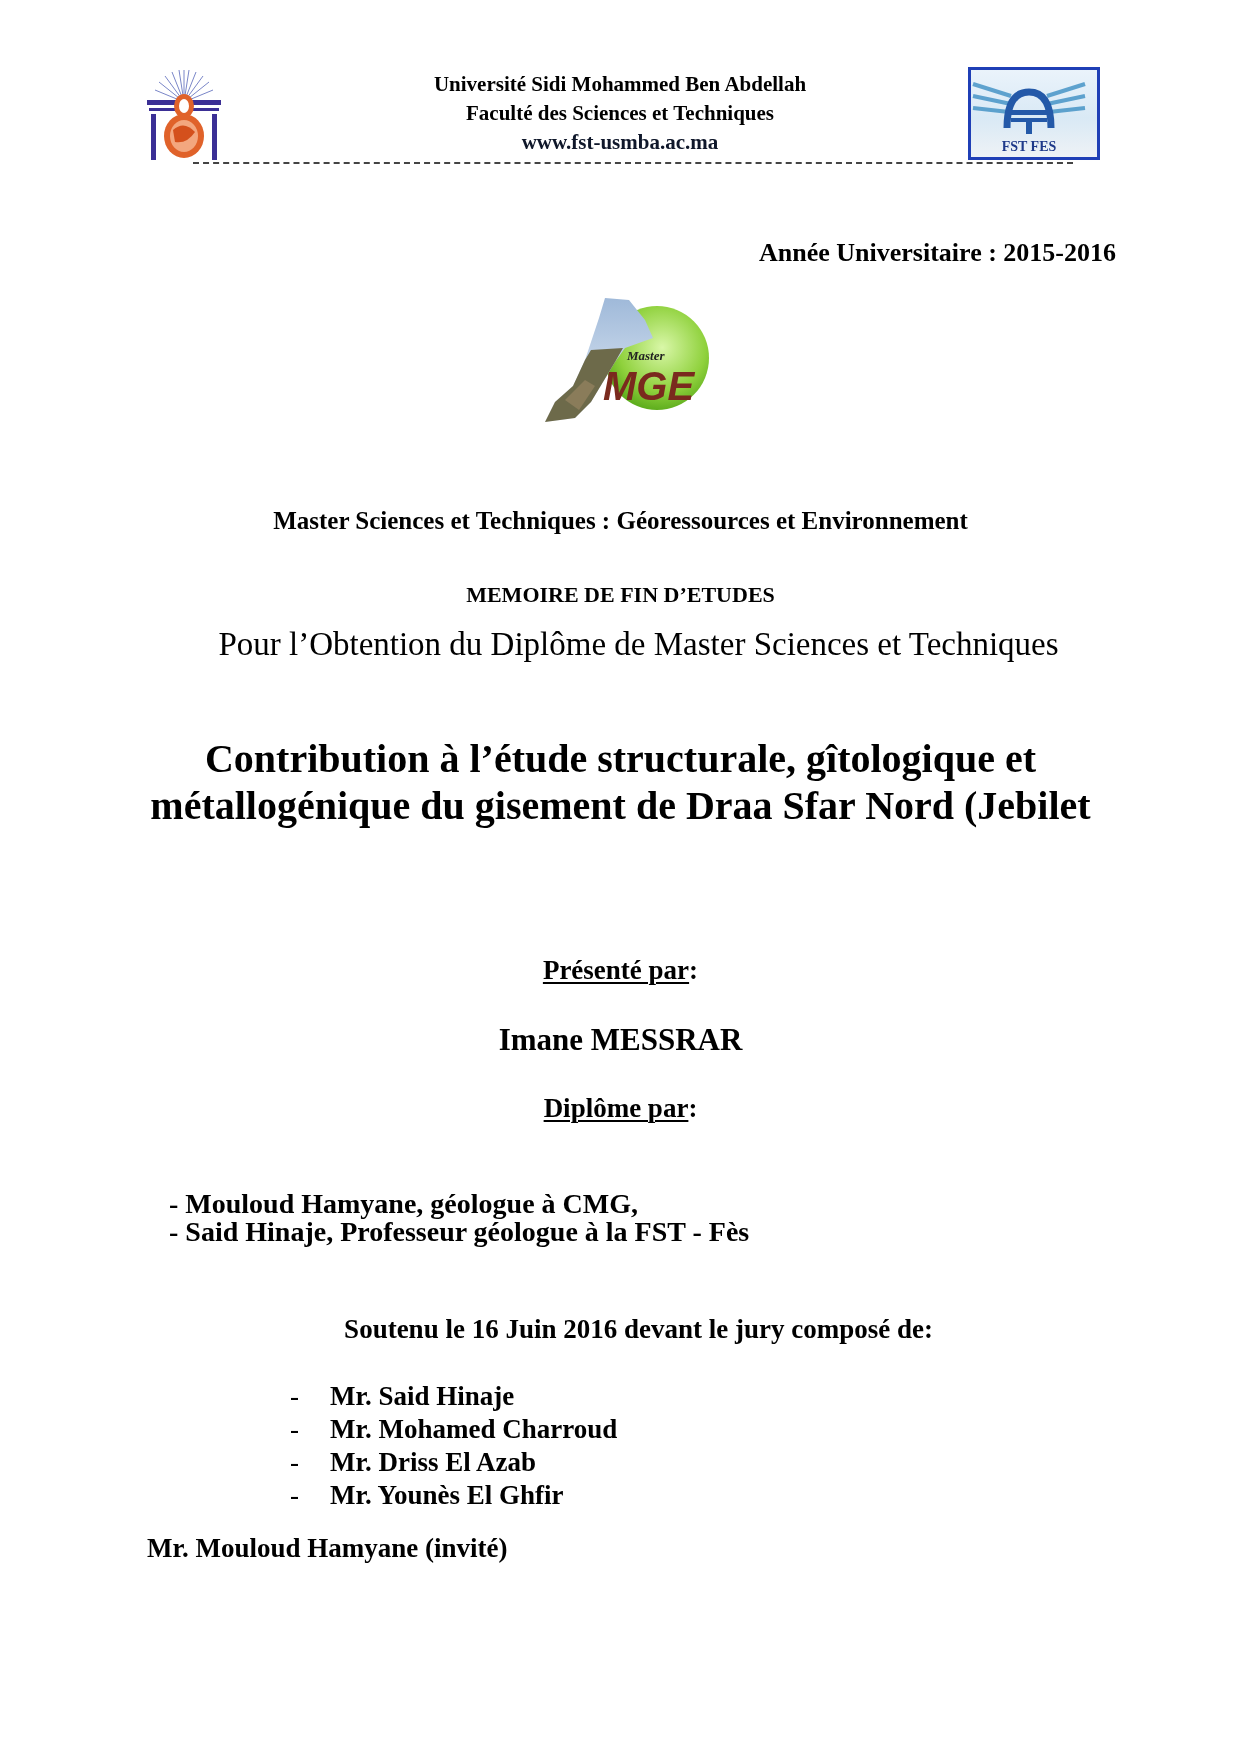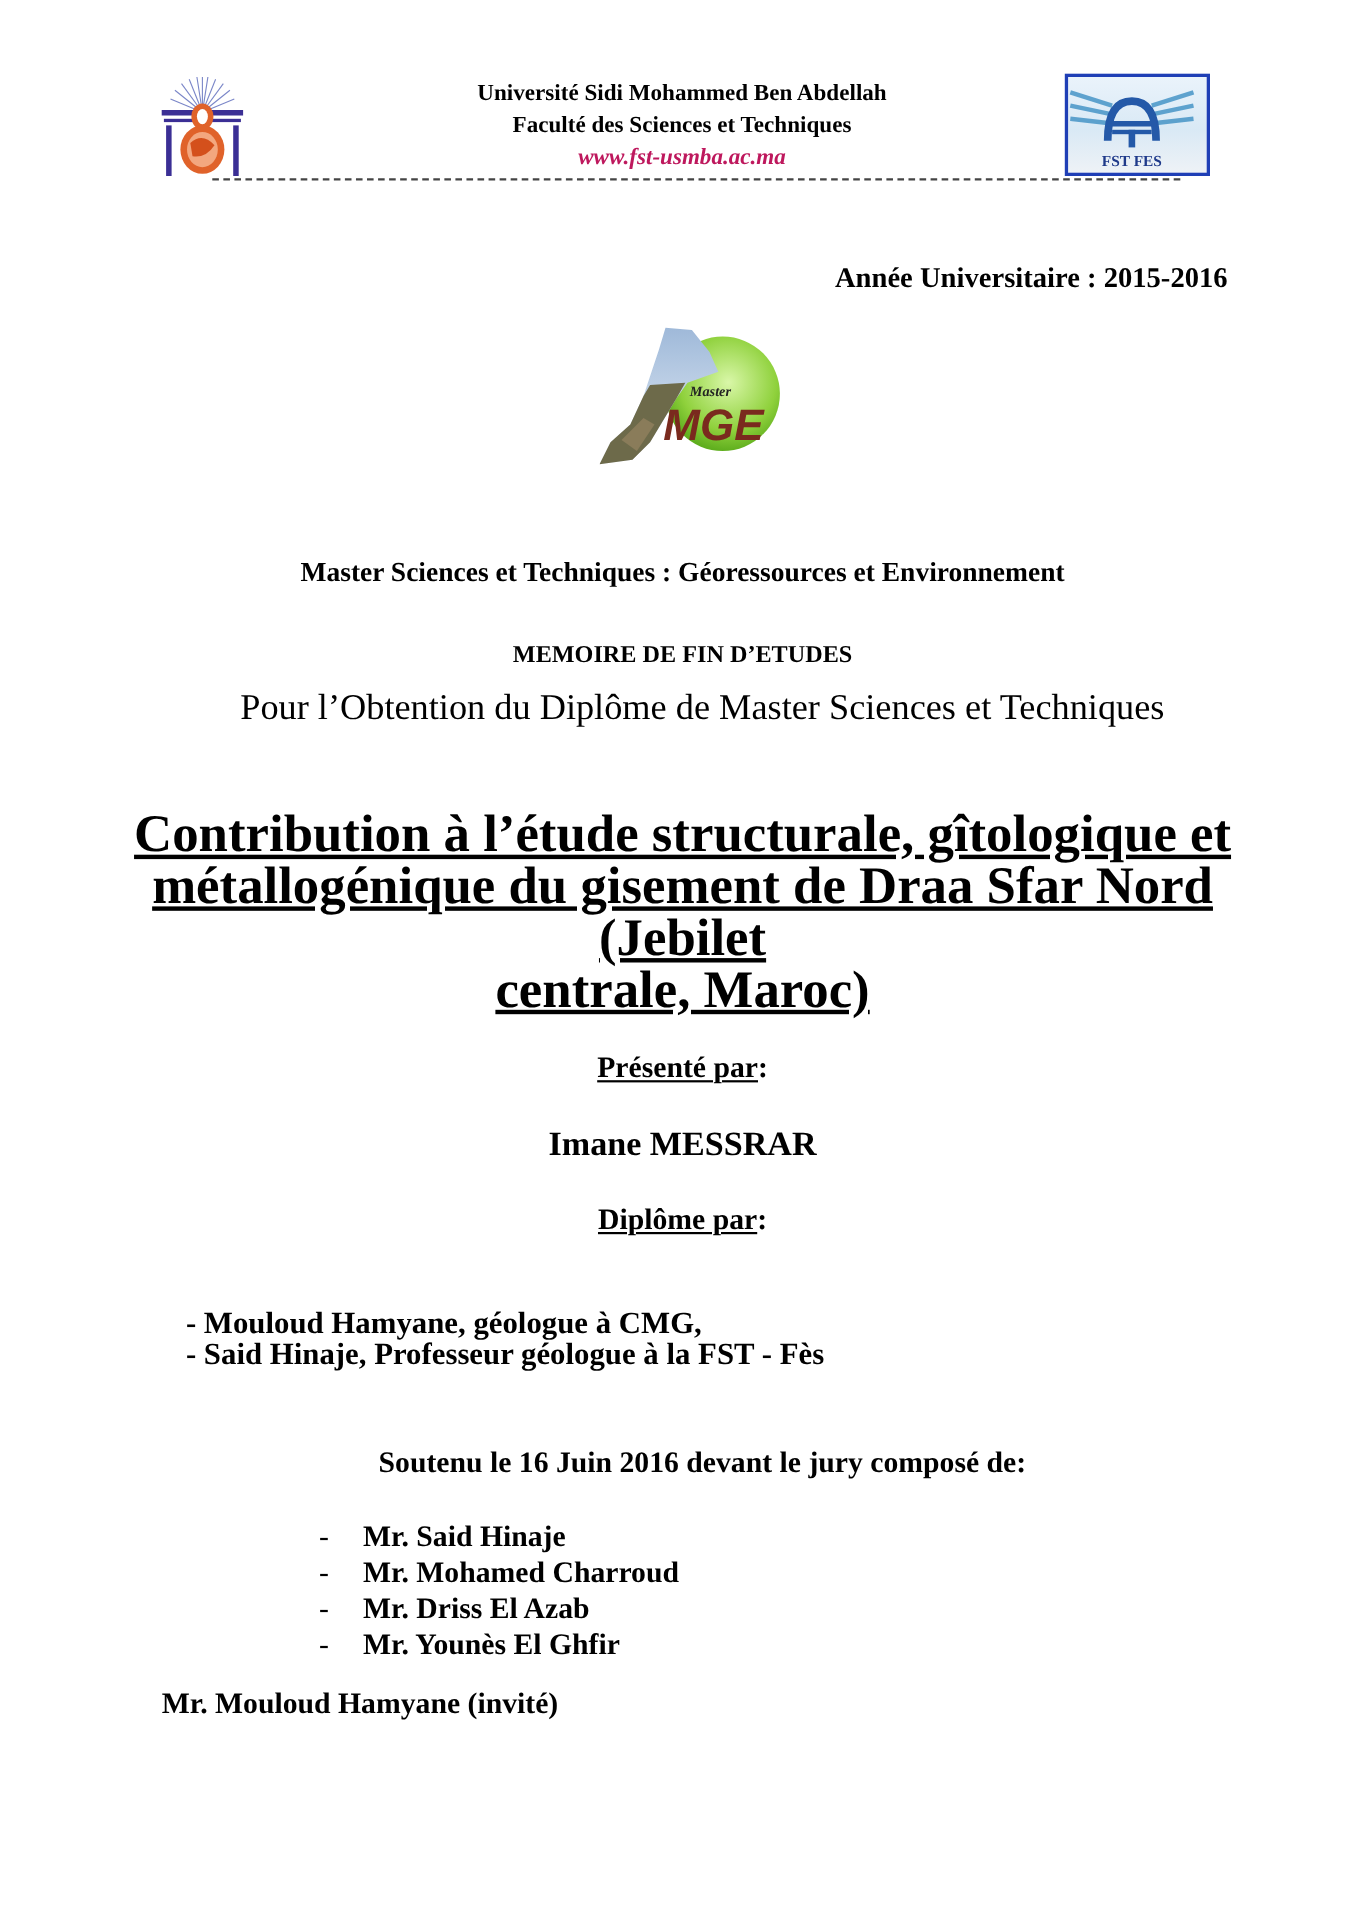--- a/index.html
+++ b/index.html
@@ -29,22 +29,21 @@
       overflow: hidden;
     }
     .header-block {
       left: 300px; top: 70px; width: 640px;
       text-align: center;
       font-weight: bold;
       font-size: 21px;
       line-height: 29px;
     }
     .header-block .url {
-      font-style: italic;
-      color: #be185d;
+      color: #0f172a;
     }
     .dash-rule {
       left: 193px; top: 162px; width: 880px;
       height: 0;
       border-top: 2px dashed #444;
     }
 
     .year {
       left: 700px; top: 238px; width: 420px;
       text-align: right;
@@ -74,23 +73,22 @@
       text-align: center;
       font-size: 33px;
       padding-left: 36px;
       box-sizing: border-box;
     }
 
     .title {
       left: 100px; top: 735px; width: 1041px;
       text-align: center;
       font-weight: bold;
-      font-size: 48px;
+      font-size: 40px;
       line-height: 47px;
-      text-decoration: underline;
     }
 
     .presented-label, .supervised-label {
       left: 0; width: 1241px;
       text-align: center;
       font-weight: bold;
       font-size: 27px;
     }
     .presented-label { top: 955px; }
     .supervised-label { top: 1093px; }
@@ -218,21 +216,20 @@
   </svg>
 </div>
 
 <div class="abs program">Master Sciences et Techniques : Géoressources et Environnement</div>
 <div class="abs memoire">MEMOIRE DE FIN D’ETUDES</div>
 <div class="abs diplome">Pour l’Obtention du Diplôme de Master Sciences et Techniques</div>
 
 <div class="abs title">
   <div>Contribution à l’étude structurale, gîtologique et</div>
   <div>métallogénique du gisement de Draa Sfar Nord (Jebilet</div>
-  <div>centrale, Maroc)</div>
 </div>
 
 <div class="abs presented-label"><u>Présenté par</u><span>:</span></div>
 
 <div class="abs author">Imane MESSRAR</div>
 
 <div class="abs supervised-label"><u>Diplôme par</u><span>:</span></div>
 
 <div class="abs supervisors">
   <div>- Mouloud Hamyane, géologue à CMG,</div>

